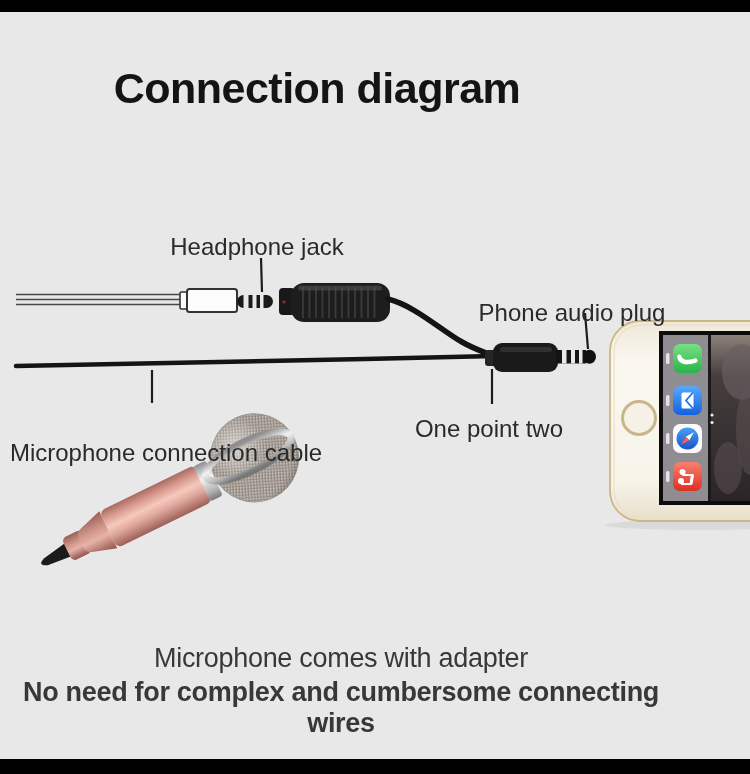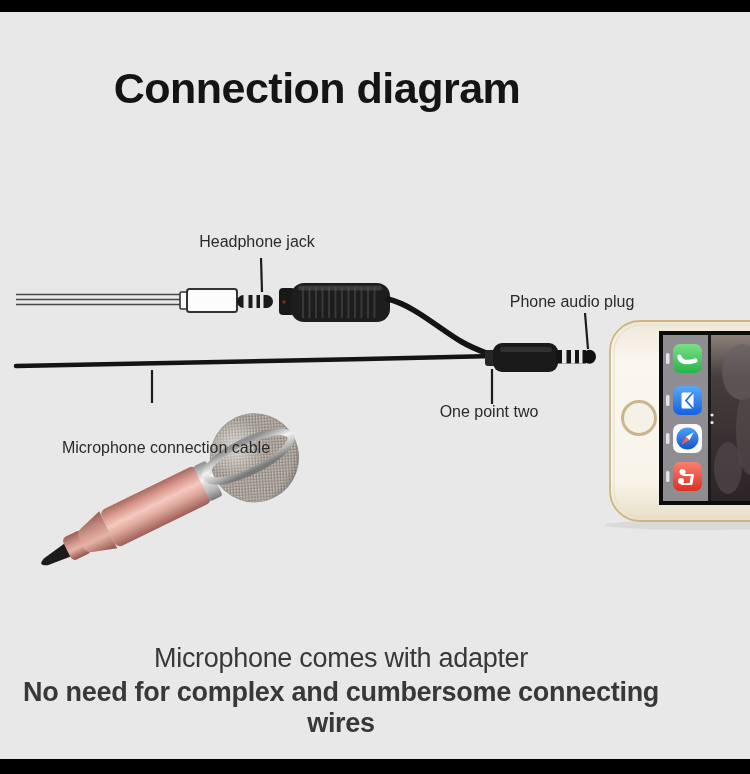--- a/index.html
+++ b/index.html
@@ -10,27 +10,27 @@
   }
   .bar{position:absolute;left:0;width:750px;background:var(--letterbox,#000);}
   #topbar{top:0;height:12px;}
   #botbar{top:759px;height:15px;}
   .title{
     position:absolute;top:64px;left:0;width:634px;text-align:center;
     font-size:43px;font-weight:bold;color:var(--title-text,#141414);
     letter-spacing:-0.5px;
   }
   .lbl{
-    position:absolute;font-size:16px;color:var(--label-text,#2a2a2a);
+    position:absolute;font-size:24px;color:var(--label-text,#2a2a2a);
     white-space:nowrap;transform:translateX(-50%);line-height:1.05;
   }
   #lbl-hj{left:257px;top:234px;}
-  #lbl-pap{left:572px;top:294px;}
+  #lbl-pap{left:572px;top:300px;}
   #lbl-mcc{left:166px;top:404px;margin-top:36px;}
-  #lbl-opt{left:489px;top:404px;}
+  #lbl-opt{left:489px;top:416px;}
   .footer{
     position:absolute;left:0;width:682px;text-align:center;
     font-size:27px;color:var(--footer-text,#383838);letter-spacing:-0.3px;
   }
   #f1{top:643px;}
   #f2{top:677px;font-weight:bold;}
   svg.art{position:absolute;left:0;top:0;}
 </style>
 </head>
 <body>

